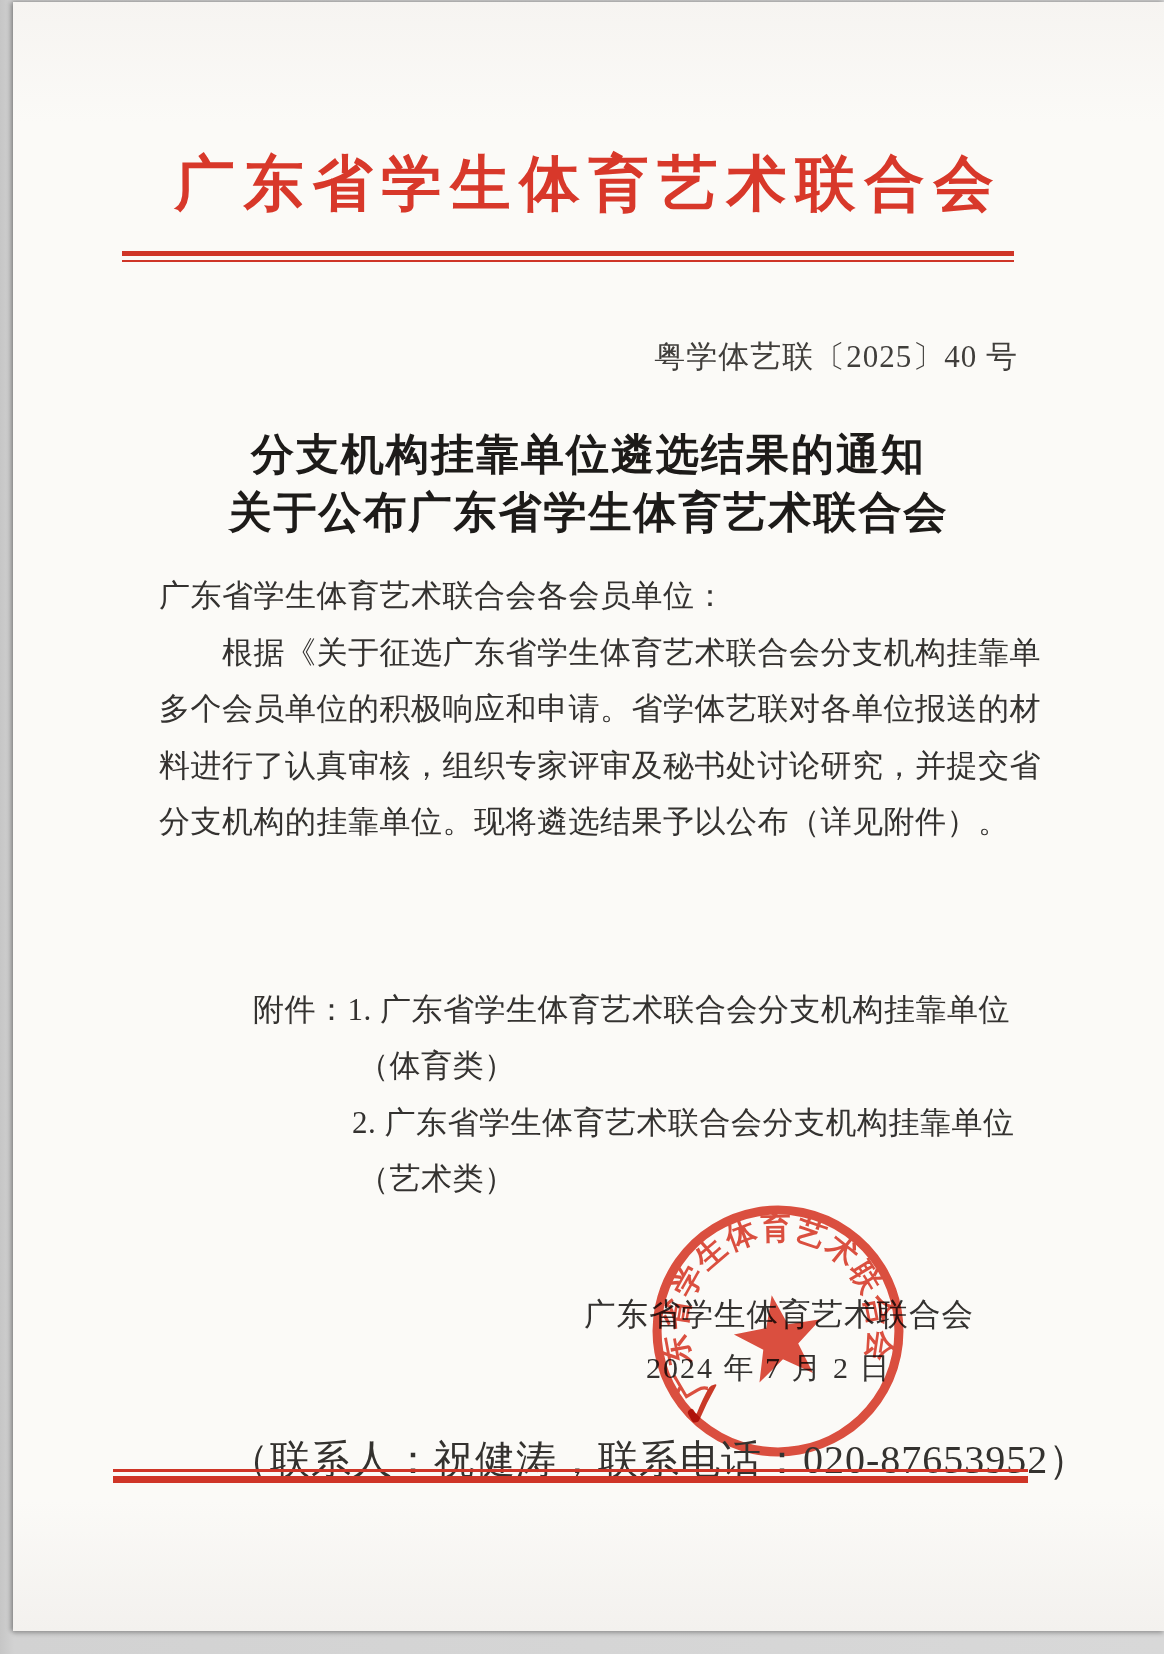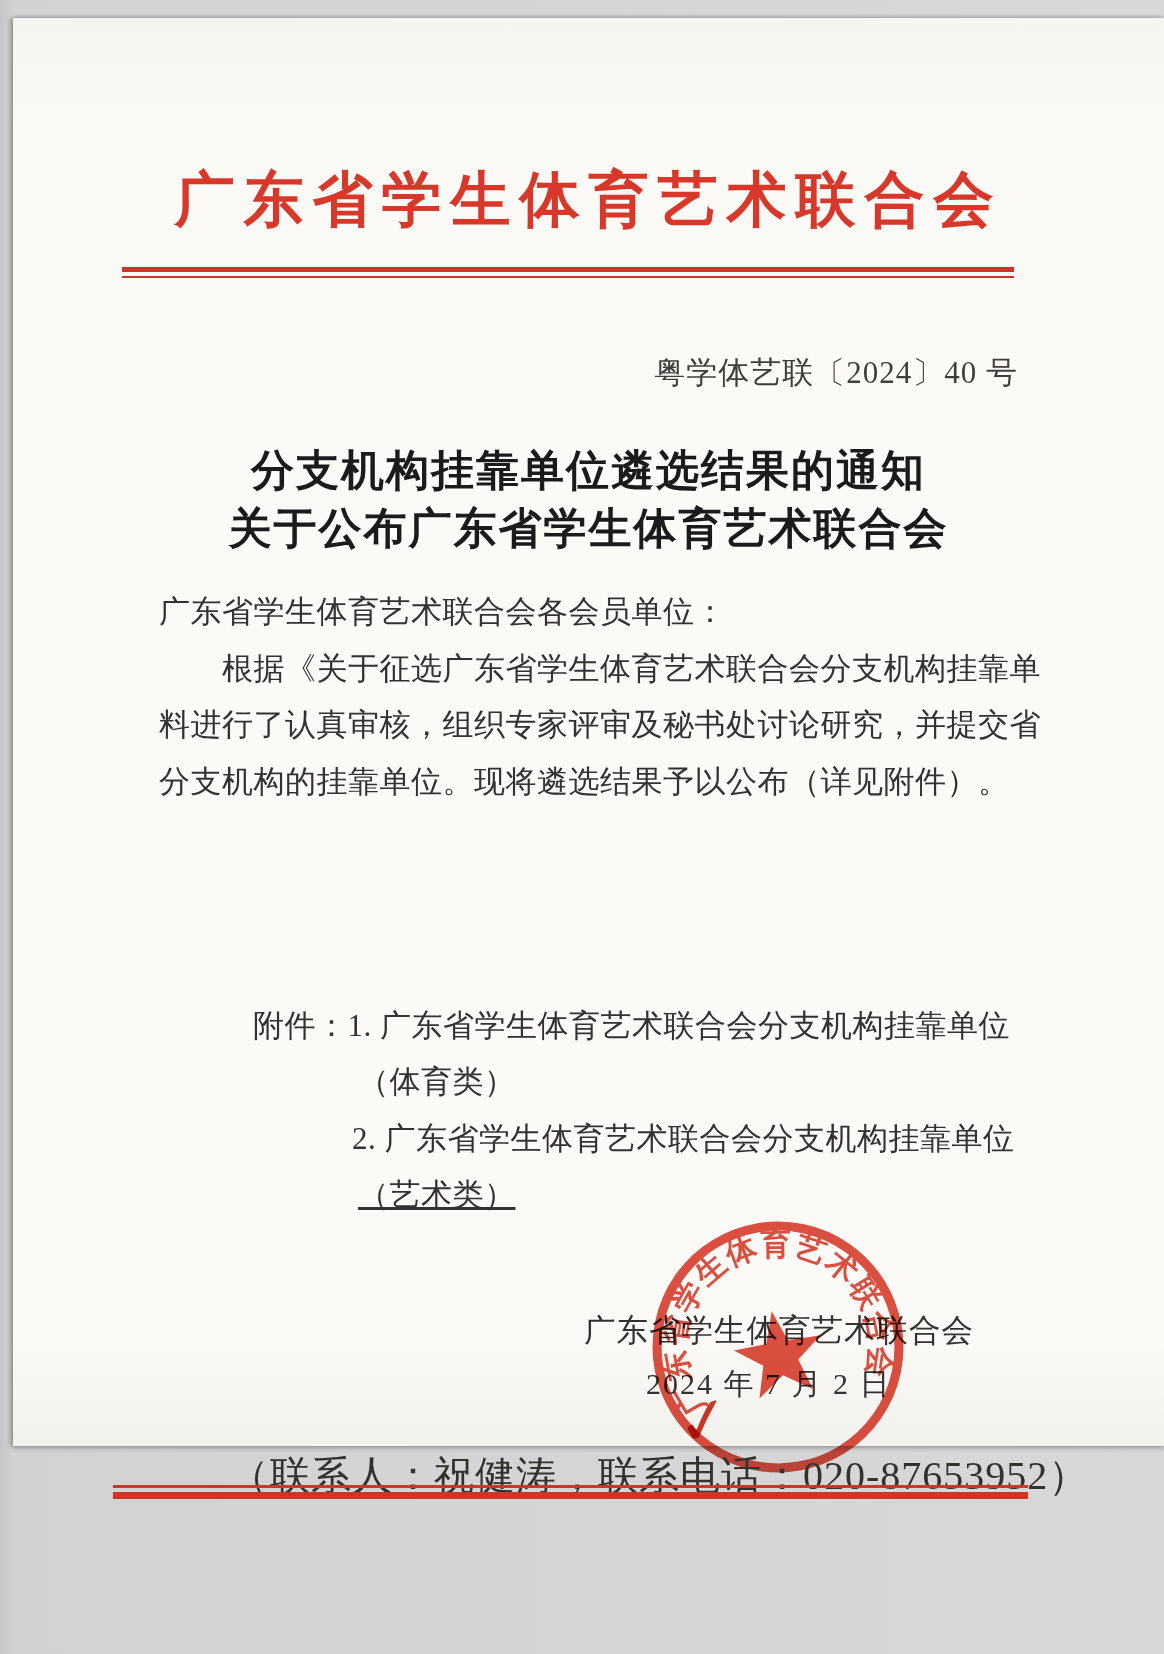--- a/index.html
+++ b/index.html
@@ -2,21 +2,21 @@
 <html><head>
 <meta charset="utf-8">
 <style>
   html,body{margin:0;padding:0;}
   body{
     width:1164px;height:1654px;position:relative;overflow:hidden;
     background:linear-gradient(90deg,#c6c6c6 0,#d2d2d2 14px,#d8d8d8 100%);
     font-family:"Liberation Serif","DejaVu Serif",serif;
   }
   .page{
-    position:absolute;left:13px;top:18px;width:1151px;height:1428px;
+    position:absolute;left:13px;top:2px;width:1151px;height:1629px;
     background:linear-gradient(180deg,#f6f4f1 0,#fbfaf7 120px,#fbfaf7 92%,#f3f1ee 100%);
     box-shadow:-3px 0 4px rgba(0,0,0,.22), 0 -2px 3px rgba(0,0,0,.12), 0 3px 4px rgba(0,0,0,.18);
   }
   .org-header{
     position:absolute;left:0;right:0;top:142px;text-align:center;
     font-size:60px;font-weight:bold;color:#d8382a;letter-spacing:9px;
     white-space:nowrap;
   }
   .rule{position:absolute;background:#cf3527;}
   .rule-top-a{left:109px;top:249px;width:892px;height:5px;}
@@ -33,21 +33,21 @@
   .body-block{
     position:absolute;left:146px;top:566px;width:860px;
     font-size:31px;line-height:56.5px;color:#343230;letter-spacing:0.5px;
   }
   .body-line{white-space:nowrap;}
   .indent{padding-left:63px;}
   .att-line{position:absolute;font-size:31px;color:#343230;letter-spacing:0.5px;white-space:nowrap;line-height:56px;margin-left:27px;}
   .att-a{left:213px;top:980px;}
   .att-b{left:318px;top:1036px;}
   .att-c{left:312px;top:1093px;}
-  .att-d{left:318px;top:1149px;text-decoration:underline;}
+  .att-d{left:318px;top:1149px;}
   .sig-org{position:absolute;left:571px;top:1292px;font-size:31.5px;color:#343230;letter-spacing:1px;white-space:nowrap;}
   .sig-date{position:absolute;left:633px;top:1346px;font-size:30px;color:#343230;letter-spacing:2px;white-space:nowrap;}
   .contact-line{position:absolute;left:216px;top:1430px;font-size:40px;color:#34322f;letter-spacing:1px;white-space:nowrap;}
   .rule-bot-thin{left:100px;top:1467px;width:915px;height:3px;}
   .rule-bot-thick{left:100px;top:1474px;width:915px;height:7px;}
   .seal{
     position:absolute;left:634px;top:1198px;width:262px;height:262px;
     mix-blend-mode:multiply;opacity:.92;transform:rotate(-10deg);
   }
   .seal-check{
@@ -59,30 +59,31 @@
 </head>
 <body>
 
 <div class="page">
 
   <div class="org-header">广东省学生体育艺术联合会</div>
 
   <div class="rule rule-top-a"></div>
   <div class="rule rule-top-b"></div>
 
-  <div class="doc-number">粤学体艺联〔2024〕40 号</div>
+  <div class="doc-number">粤学体艺联〔2025〕40 号</div>
 
   <div class="doc-title">
     <div>分支机构挂靠单位遴选结果的通知</div>
     <div>关于公布广东省学生体育艺术联合会</div>
   </div>
 
   <div class="body-block">
     <div class="body-line">广东省学生体育艺术联合会各会员单位：</div>
     <div class="body-line indent">根据《关于征选广东省学生体育艺术联合会分支机构挂靠单</div>
+    <div class="body-line">多个会员单位的积极响应和申请。省学体艺联对各单位报送的材</div>
     <div class="body-line">料进行了认真审核，组织专家评审及秘书处讨论研究，并提交省</div>
     <div class="body-line">分支机构的挂靠单位。现将遴选结果予以公布（详见附件）。</div>
   </div>
 
   <div class="att-line att-a">附件：1. 广东省学生体育艺术联合会分支机构挂靠单位</div>
   <div class="att-line att-b">（体育类）</div>
   <div class="att-line att-c">2. 广东省学生体育艺术联合会分支机构挂靠单位</div>
   <div class="att-line att-d">（艺术类）</div>
 
   <div class="sig-org">广东省学生体育艺术联合会</div>

